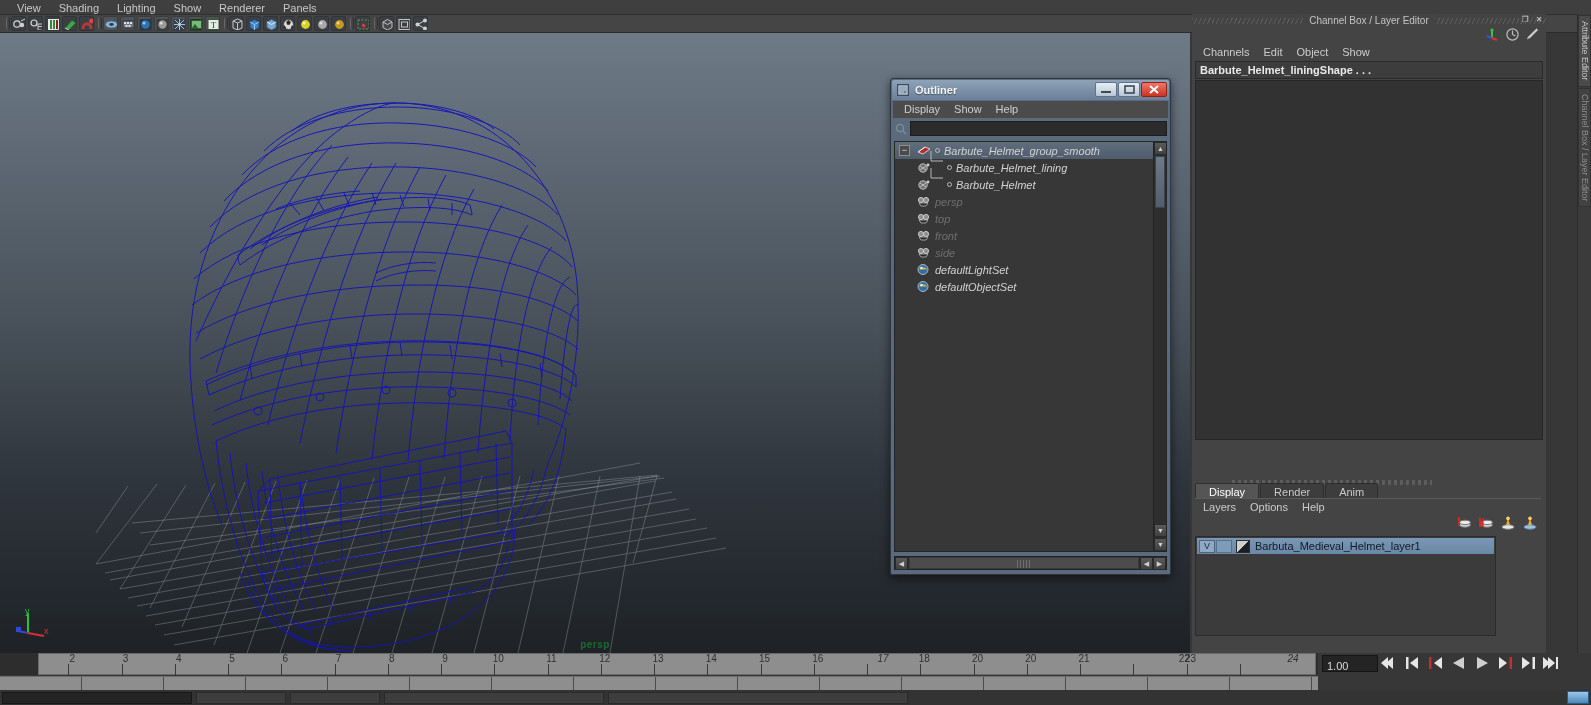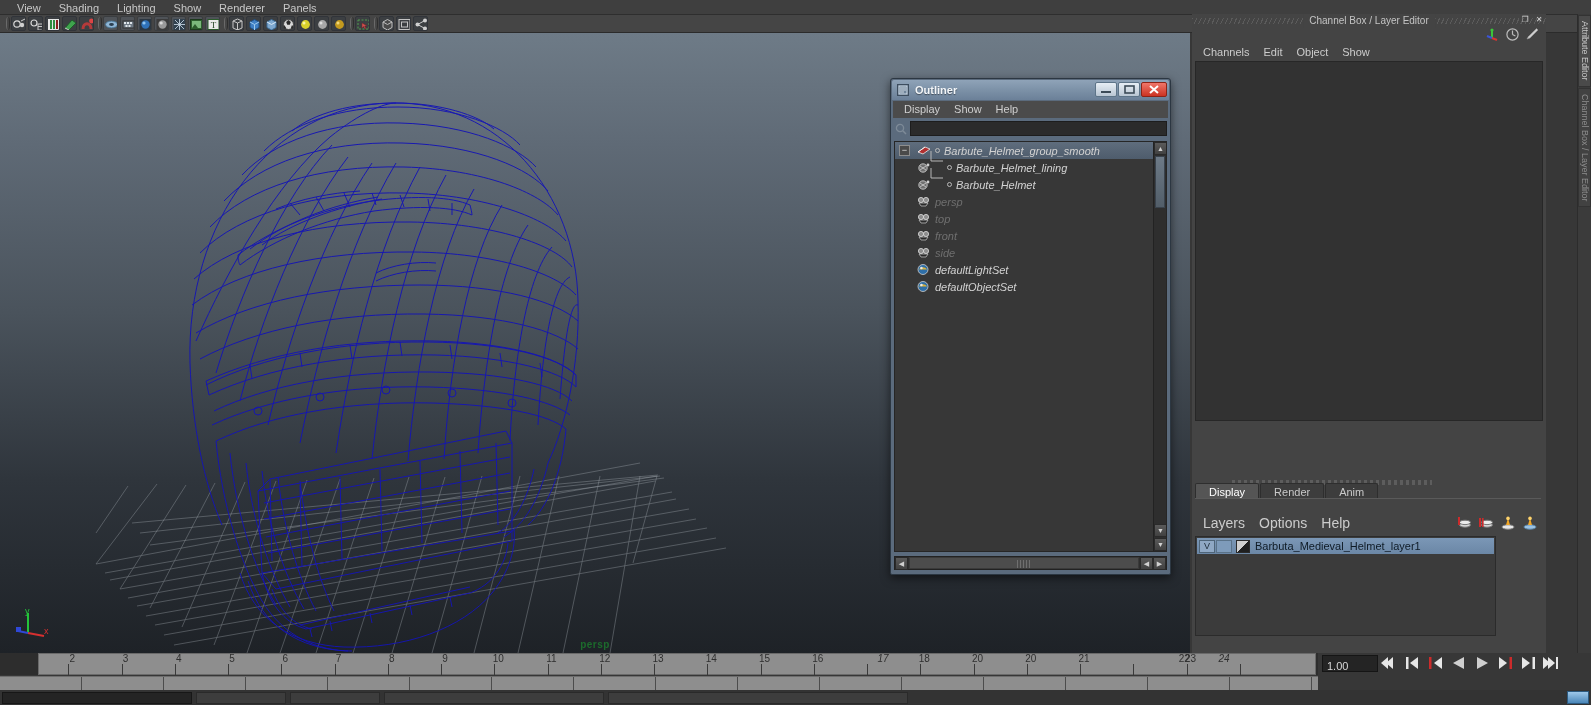--- a/index.html
+++ b/index.html
@@ -142,21 +142,21 @@
   .le-wrap { position: absolute; left: 1192px; top: 478px; width: 354px; height: 175px; background: #444; }
   .le-dots { position: absolute; left: 40px; top: 2px; width: 200px; height: 5px;
              background: repeating-linear-gradient(to right,#5d5d5d 0 3px,transparent 3px 6px); }
   .le-tabs { position: absolute; left: 3px; top: 4px; display: flex; align-items: flex-end; height: 17px; }
   .le-tab { font-size: 11px; color: #c9c9c9; padding: 2px 13px 1px 13px;
             background: #3d3d3d; border: 1px solid #2e2e2e; border-bottom: none;
             border-radius: 2px 2px 0 0; margin-right: 1px; }
   .le-tab.active { background: #555; color: #fff; }
   .le-underline { position: absolute; left: 3px; top: 20px; right: 5px; height: 1px; background: #5a5a5a; }
   .le-menubar { position: absolute; left: 4px; top: 22px; display: flex; }
-  .le-menu { font-size: 14px; color: #cccccc; padding: 16px 7px; line-height: 15px; }
+  .le-menu { font-size: 11px; color: #cccccc; padding: 0 7px; line-height: 15px; }
   .le-icons { position: absolute; right: 8px; top: 38px; display: flex; gap: 6px; align-items: center; }
   .le-list { position: absolute; left: 3px; top: 58px; right: 50px; height: 100px;
              background: #3b3b3b; border: 1px solid #2b2b2b; }
   .le-row { height: 16px; margin: 1px; display: flex; align-items: center;
             background: linear-gradient(to bottom,#7b97b6,#6b87a6); }
   .le-v { width: 16px; height: 13px; margin-left: 2px; background: #8fa8c4; border: 1px solid #4f6579;
           font-size: 9px; color: #1d2b38; text-align: center; line-height: 11px; }
   .le-blank { width: 16px; height: 13px; margin-left: 1px; background: #7e9bba; border: 1px solid #5a7288; }
   .le-swatch { width: 14px; height: 13px; margin-left: 4px; border: 1px solid #2a2a2a;
                background: linear-gradient(135deg,#cfcfcf 0 48%, #1f1f1f 48% 100%); }
@@ -792,20 +792,23 @@
       </span>
     </div>
 
     <div class="cb-menubar">
       <div class="cb-menu">Channels</div>
       <div class="cb-menu">Edit</div>
       <div class="cb-menu">Object</div>
       <div class="cb-menu">Show</div>
     </div>
 
+    <div class="cb-nodefield">
+      <span class="cb-nodename">Barbute_Helmet_liningShape . . .</span>
+    </div>
     <div class="cb-area"></div>
   </div>
 
   <div class="le-wrap">
     <div class="le-dots"></div>
     <div class="le-tabs">
       <div class="le-tab active">Display</div>
       <div class="le-tab">Render</div>
       <div class="le-tab">Anim</div>
     </div>
@@ -903,21 +906,21 @@
         <div class="tl-num" style="left: 938.5px;">20</div>
         <div class="tl-tick" style="left: 987.75px;"></div>
         <div class="tl-num" style="left: 991.75px;">20</div>
         <div class="tl-tick" style="left: 1041px;"></div>
         <div class="tl-num" style="left: 1045px;">21</div>
         <div class="tl-tick" style="left: 1094.25px;"></div>
         <div class="tl-num" style="left: 1098.25px; margin-left: 47px;">22</div>
         <div class="tl-tick" style="left: 1147.5px;"></div>
         <div class="tl-num" style="left: 1151.5px;">23</div>
         <div class="tl-tick" style="left: 1200.75px;"></div>
-        <div class="tl-num" style="left: 1185px; font-style: italic;">24</div>
+        <div class="tl-num" style="left: 1254px; font-style: italic;">24</div>
       </div>
   </div>
   <div class="tl-currentbox">
     <span>1.00</span>
   </div>
   <div class="tl-playbtns">
     <div class="pb">
       <svg width="20" height="20">
           <path d="M13 4 L6 10 L13 16 Z" fill="#e6e6e6"></path>
           <path d="M8 4 L1 10 L8 16 Z" fill="#e6e6e6"></path>

